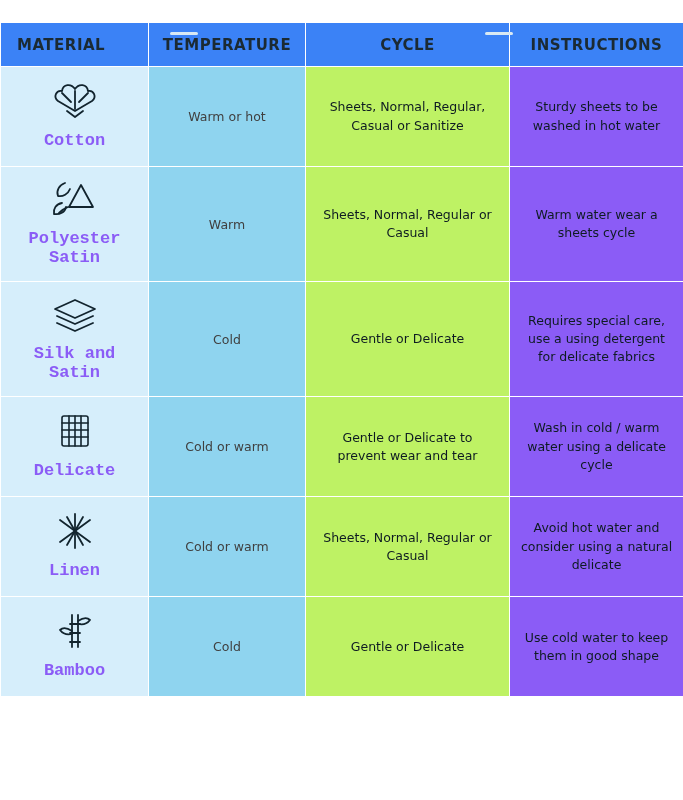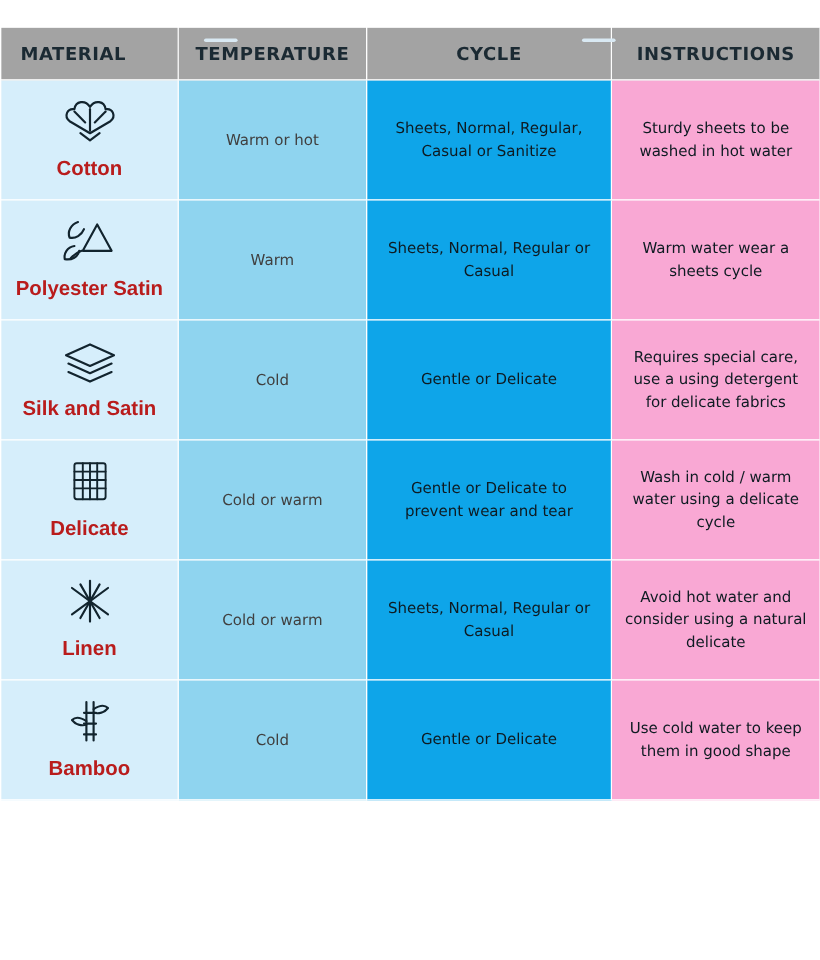--- a/index.html
+++ b/index.html
@@ -60,21 +60,21 @@
     width: 683px;
     margin-top: 22px;
     table-layout: fixed;
   }
   table.care th, table.care td {
     border: 1px solid #ffffff;
     vertical-align: middle;
     box-sizing: border-box;
   }
   thead th {
-    background: #a3a3a3;
+    background: #3b82f6;
     color: #1b2a33;
     font-family: "DejaVu Sans", sans-serif;
     font-weight: bold;
     font-size: 15px;
     letter-spacing: 0.5px;
     height: 44px;
     padding: 0 6px;
   }
   th.col-material { width: 148px; text-align: left; padding-left: 16px; }
   th.col-temp { width: 157px; text-align: center; }
@@ -88,48 +88,48 @@
   }
   td.temp {
     background: #8fd4ef;
     text-align: center;
     font-size: 12.5px;
     color: #404040;
     font-family: "DejaVu Sans", sans-serif;
     padding: 6px 10px;
   }
   td.cycle {
-    background: #0ea5e9;
+    background: #bef264;
     text-align: center;
     font-size: 12.5px;
     color: #0e1b22;
     font-family: "DejaVu Sans", sans-serif;
     line-height: 1.45;
     padding: 6px 12px;
   }
   td.instruction {
-    background: #f9a8d4;
+    background: #8b5cf6;
     text-align: center;
     font-size: 12.5px;
     color: #0e1b22;
     font-family: "DejaVu Sans", sans-serif;
     line-height: 1.45;
     padding: 6px 10px;
   }
   .mat-icon {
     display: block;
     margin: 0 auto 6px auto;
     height: 46px;
     width: 60px;
   }
   .mat-label {
-    font-family: Liberation Sans, sans-serif;
+    font-family: Liberation Mono, monospace;
     font-weight: bold;
     font-size: 17px;
-    color: #b91c1c;
+    color: #8b5cf6;
     line-height: 1.12;
     display: block;
   }
   tbody tr { height: 100px; }
 </style>
 </head>
 <body>
 
 <div class="page">
 

